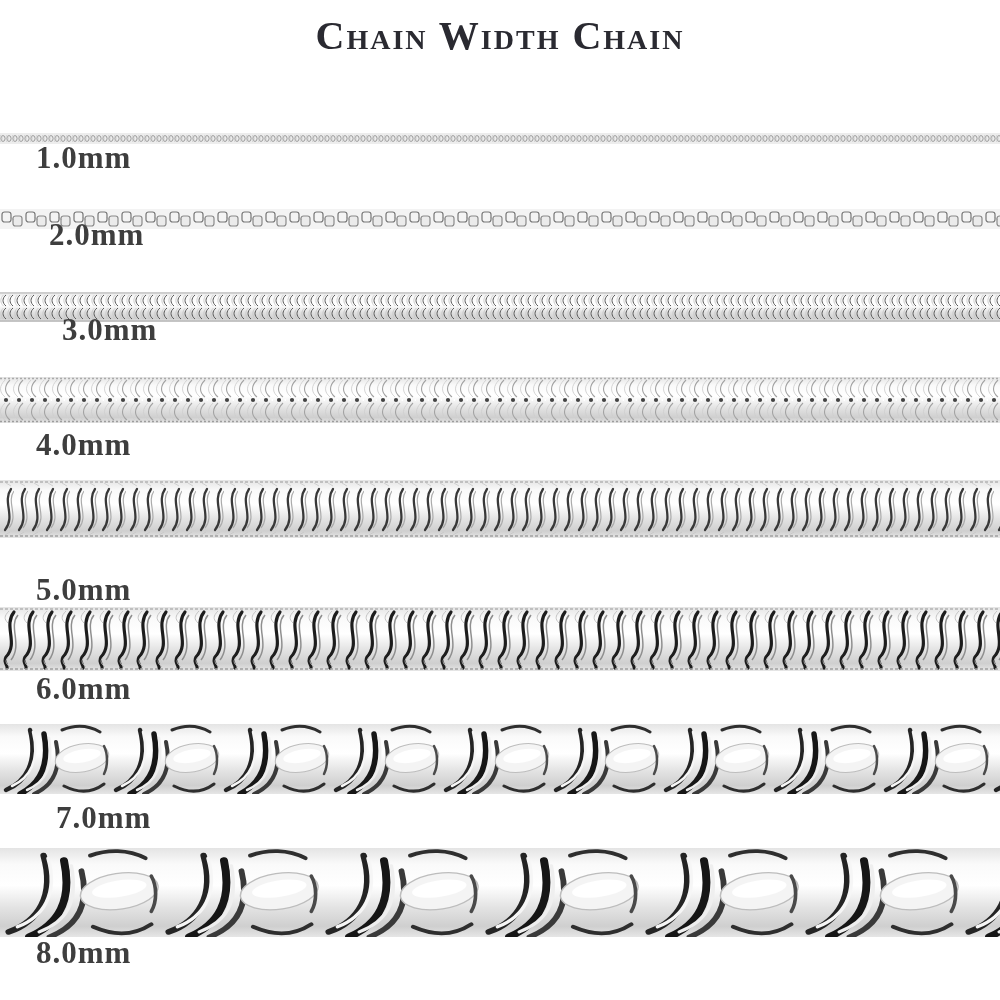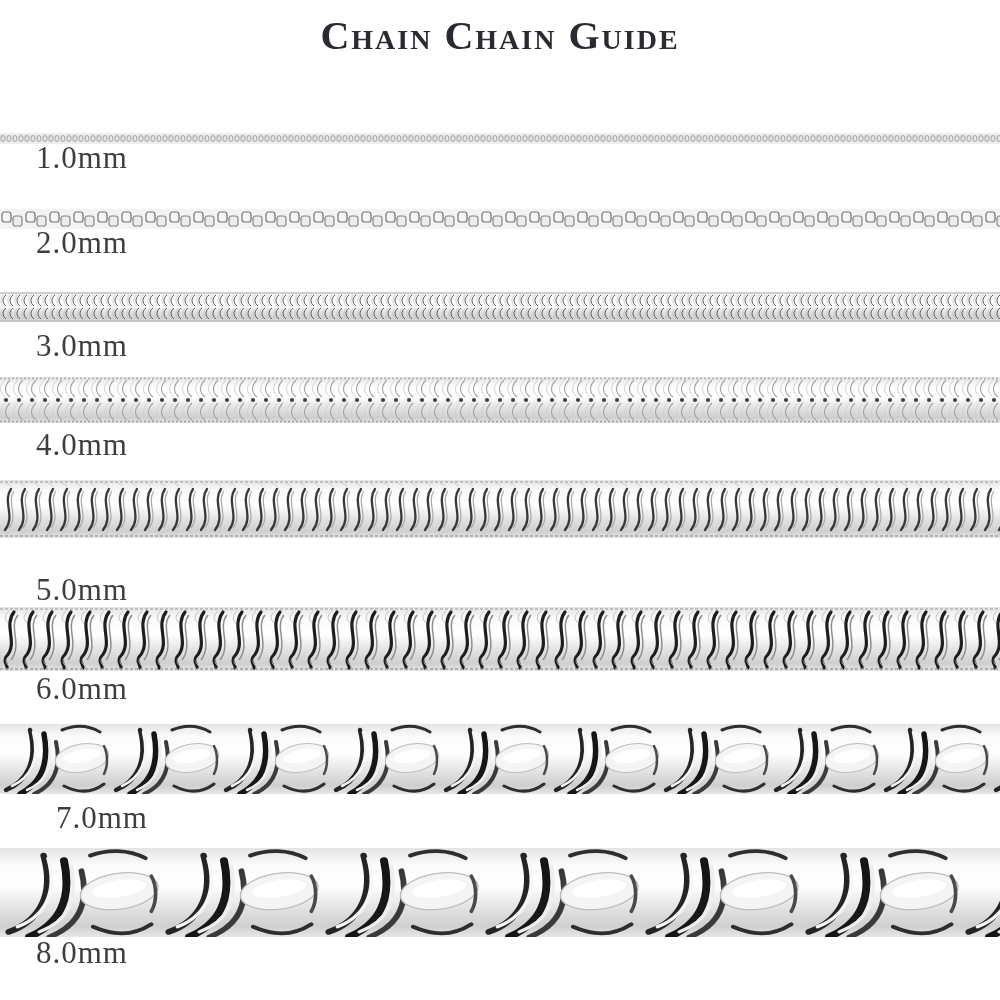--- a/index.html
+++ b/index.html
@@ -12,30 +12,30 @@
   .chain{position:absolute;left:0;width:1000px;display:block;}
   #ch1{top:133px;height:11px;}
   #ch2{top:209px;height:20px;}
   #ch3{top:292px;height:30px;}
   #ch4{top:377px;height:46px;}
   #ch5{top:480px;height:58px;}
   #ch6{top:607px;height:64px;}
   #ch7{top:724px;height:70px;}
   #ch8{top:848px;height:89px;}
   .size-label{position:absolute;left:36px;font-size:31px;line-height:1;
-              letter-spacing:1px;color:#3e3e3e;}
-  #lb1{top:142px;} #lb2{top:227px;} #lb3{top:330px;} #lb4{top:429px;}
+              letter-spacing:1px;color:#3e3e3e;font-weight:bold;}
+  #lb1{top:142px;} #lb2{top:219px;margin-left:13px;} #lb3{top:314px;margin-left:26px;} #lb4{top:429px;}
   #lb5{top:574px;} #lb6{top:673px;} #lb7{top:802px;margin-left:20px;} #lb8{top:937px;text-align:right;}
 </style>
 </head>
 <body>
 
 <div class="page">
 
-  <h1 class="title">Chain Chain Guide</h1>
+  <h1 class="title">Chain Width Chain</h1>
 
   <svg width="0" height="0" style="position:absolute" aria-hidden="true">
     <defs>
       <linearGradient id="metal" x1="0" y1="0" x2="0" y2="1">
         <stop offset="0" stop-color="#e4e4e4"></stop>
         <stop offset="0.18" stop-color="#fafafa"></stop>
         <stop offset="0.42" stop-color="#ffffff"></stop>
         <stop offset="0.68" stop-color="#e2e2e2"></stop>
         <stop offset="0.88" stop-color="#cfcfcf"></stop>
         <stop offset="1" stop-color="#e6e6e6"></stop>

